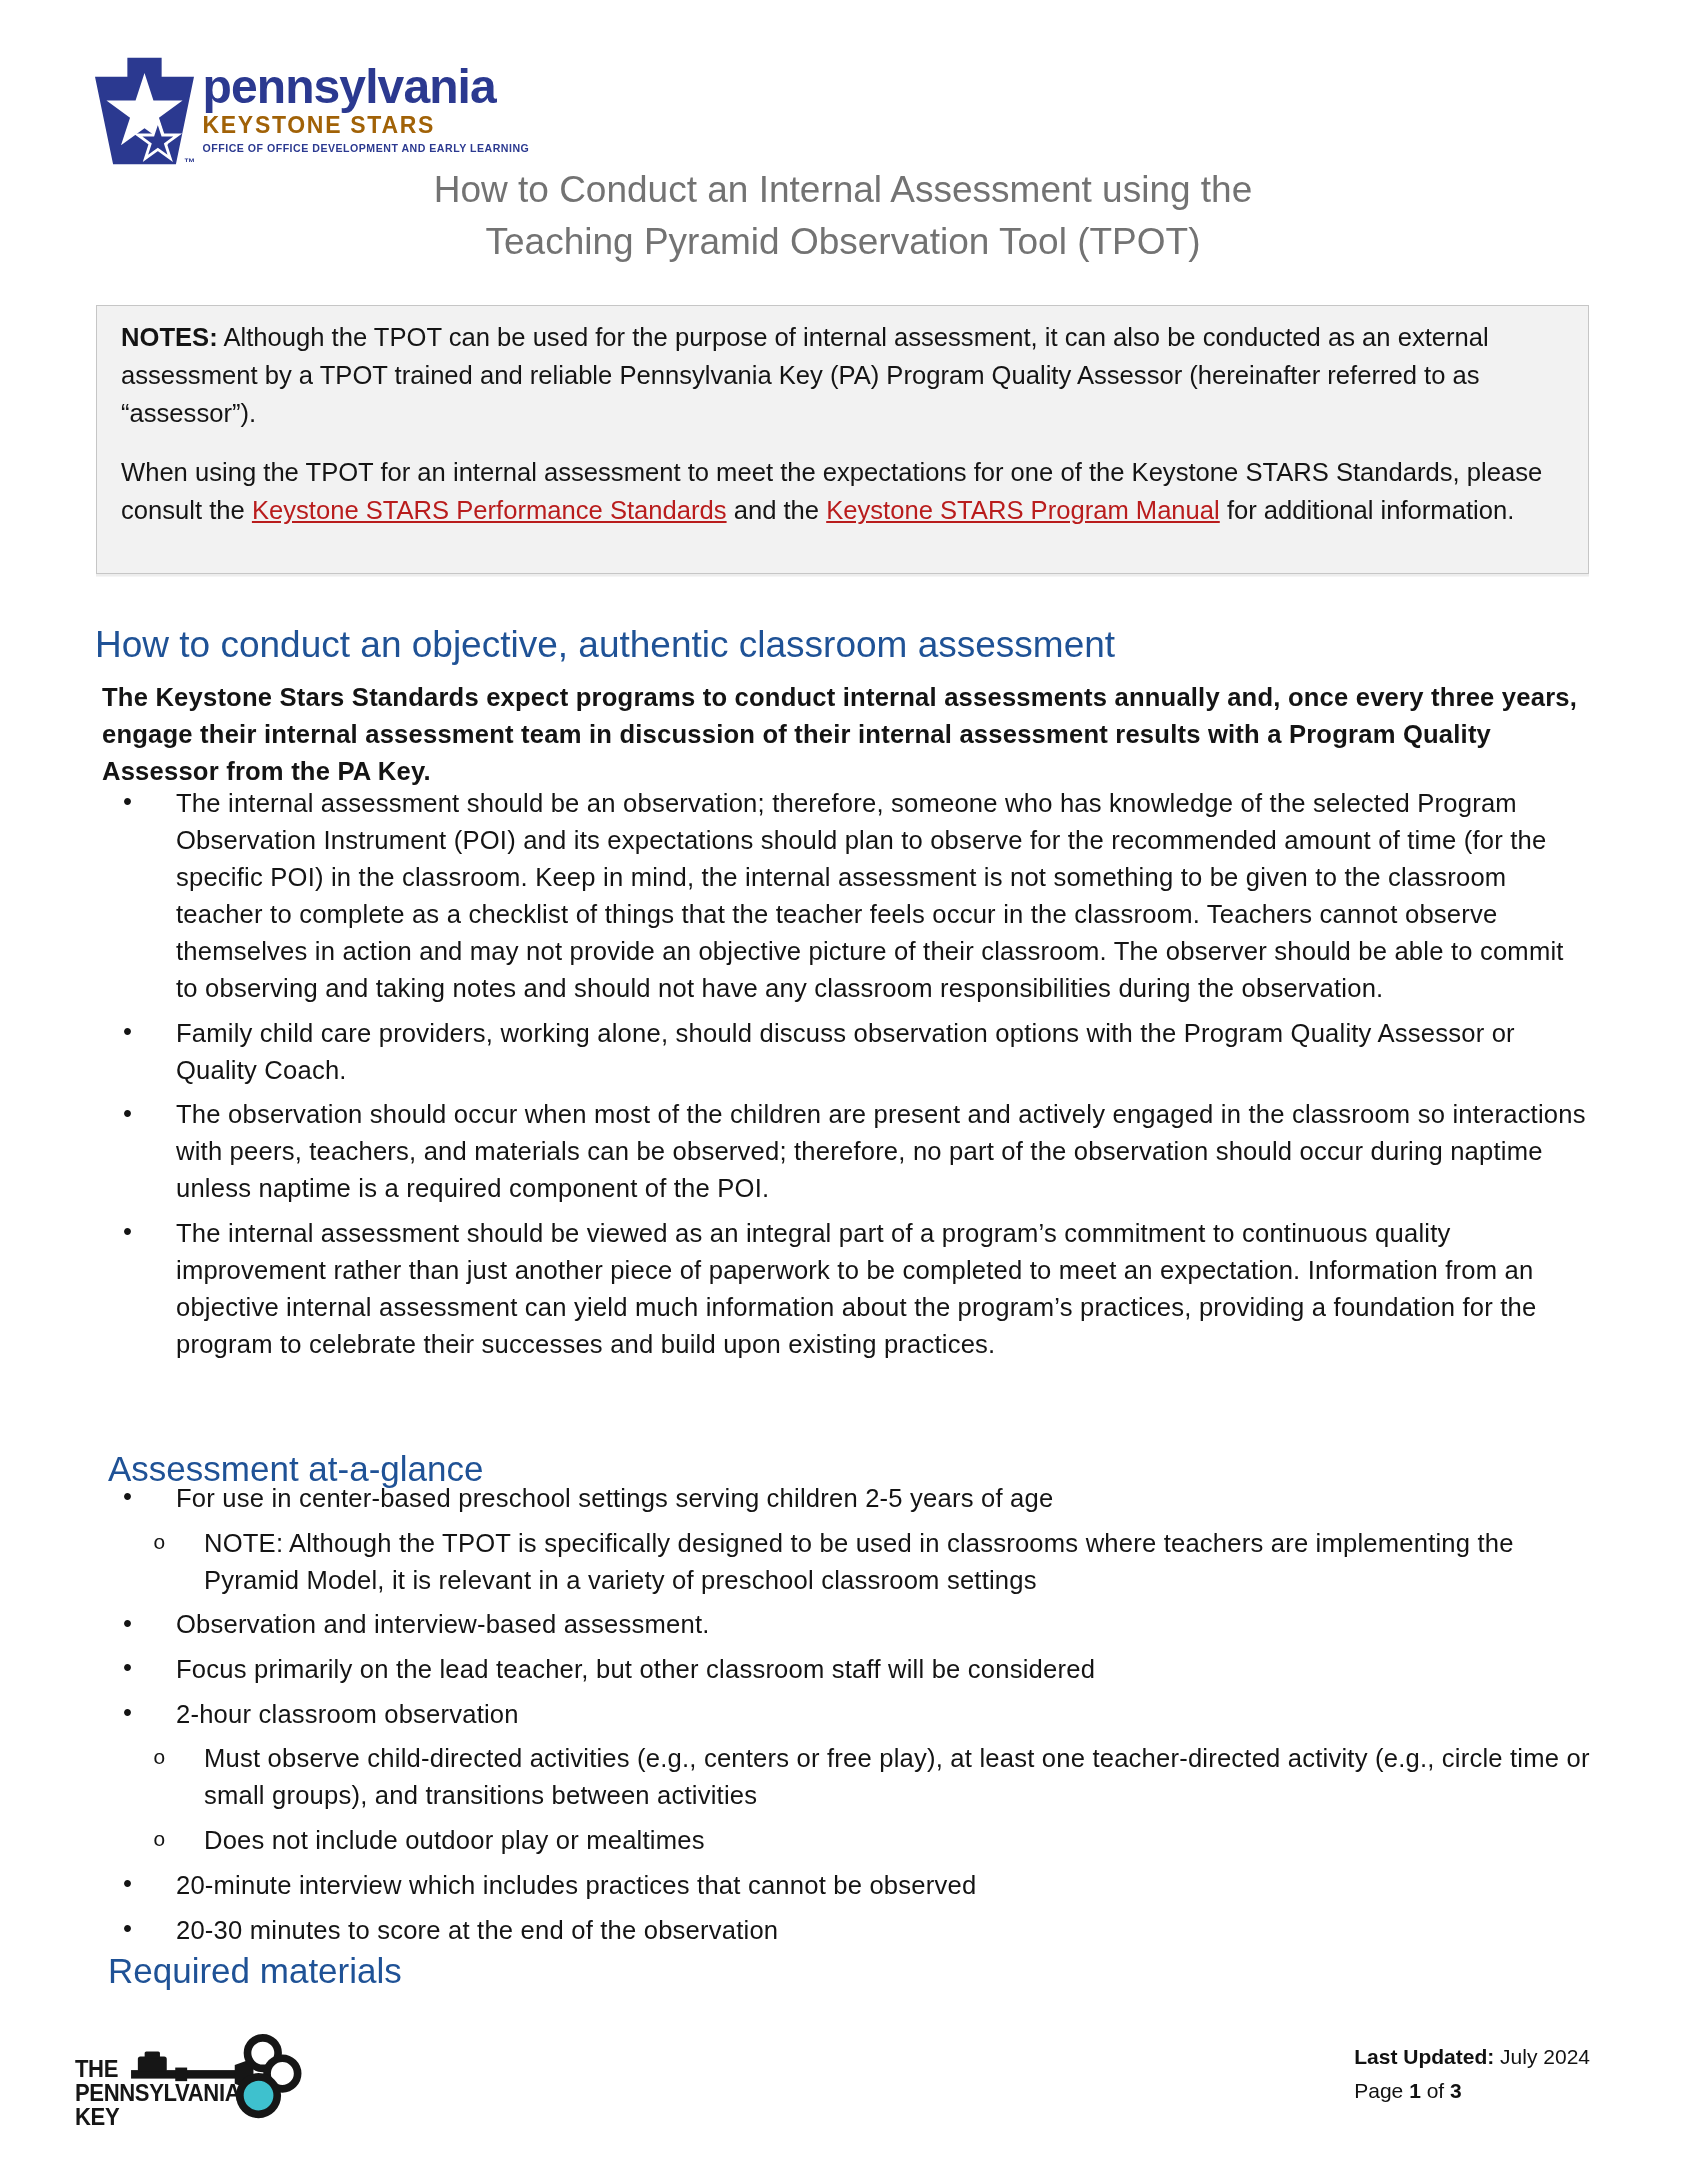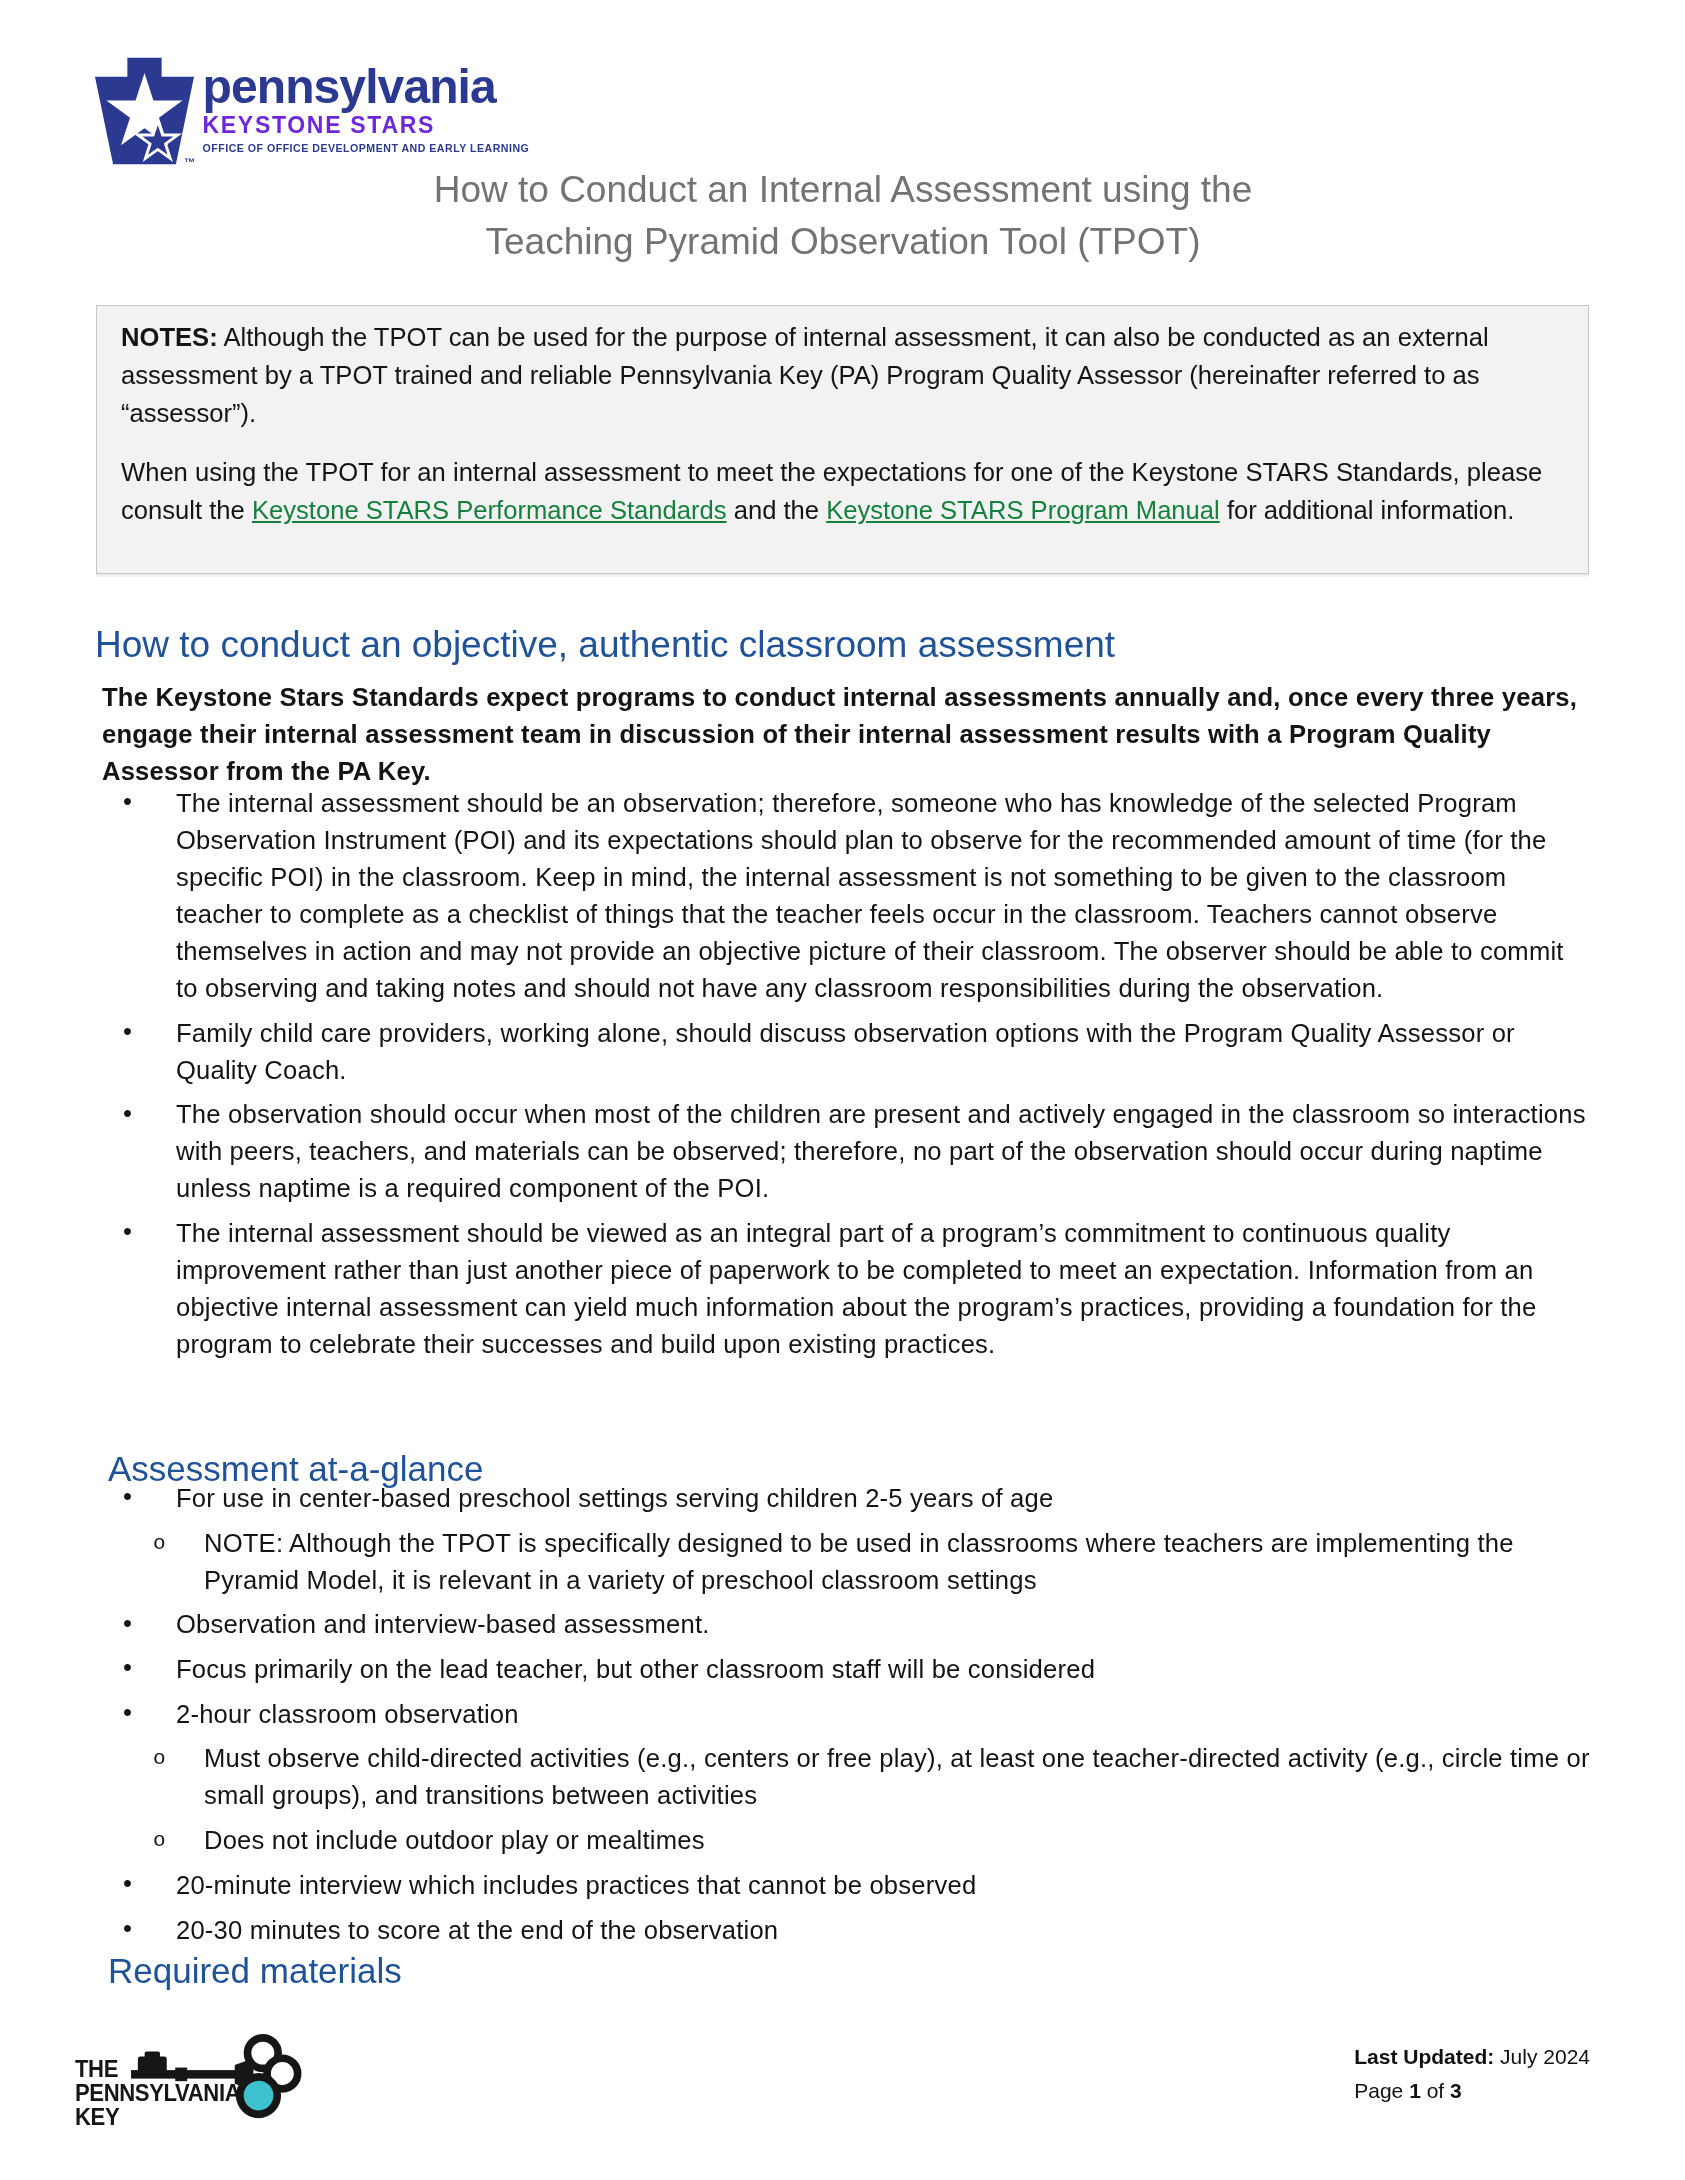--- a/index.html
+++ b/index.html
@@ -10,39 +10,39 @@
     font-family:"Liberation Sans", sans-serif;
     color:#141414;
     overflow:hidden;
   }
   
   .brand{position:absolute;left:95px;top:55px;display:flex;}
   .keystone{width:99px;height:112px;position:relative;flex:0 0 auto;}
   .brand-tm{position:absolute;left:89px;top:101px;font-size:11px;color:#2b3990;font-weight:700;}
   .brand-text{margin-left:8.5px;padding-top:6.8px;color:#2b3990;}
   .brand-word{font-size:48px;font-weight:700;letter-spacing:-0.9px;line-height:49px;color:#2b3990;}
-  .brand-sub{font-size:23px;font-weight:600;letter-spacing:1.7px;line-height:27px;margin-top:1.7px;color:#6d28d9;}
+  .brand-sub{font-size:23px;font-weight:600;letter-spacing:1.7px;line-height:27px;margin-top:1.7px;color:#a16207;}
   .brand-tag{font-size:10.6px;font-weight:700;letter-spacing:0.5px;line-height:13.6px;margin-top:2.6px;color:#2b3990;}
   
   .doc-title{
     position:absolute;top:164px;left:0;width:100%;
     text-align:center;font-size:37px;line-height:52px;font-weight:400;color:#737373;
   }
   
   .notes{
     position:absolute;top:305px;left:96px;width:1493px;box-sizing:border-box;
     background:#f2f2f2;border:1.7px solid #c6c6c6;
     box-shadow:0 2.6px 0 rgba(0,0,0,0.07);
     padding:12px 25.6px 44px 24px;
     font-size:25.6px;line-height:38px;
   }
   .notes p{margin:0;}
   .notes p + p{margin-top:21px;}
   .notes b{font-weight:700;}
-  a.doc-link{color:#15803d;text-decoration:underline;cursor:pointer;}
+  a.doc-link{color:#b91c1c;text-decoration:underline;cursor:pointer;}
   
   .h-blue{position:absolute;margin:0;font-weight:400;color:#1f5296;}
   .h1{top:624px;left:95px;font-size:37px;}
   .h2{top:1412px;left:108px;font-size:35px;margin-top:37px;}
   .h3{top:1951px;left:108px;font-size:35px;}
   
   .intro{
     position:absolute;top:672px;left:95px;width:1501px;
     margin:7px;font-size:25.6px;line-height:37px;letter-spacing:0.2px;font-weight:bold;
   }

